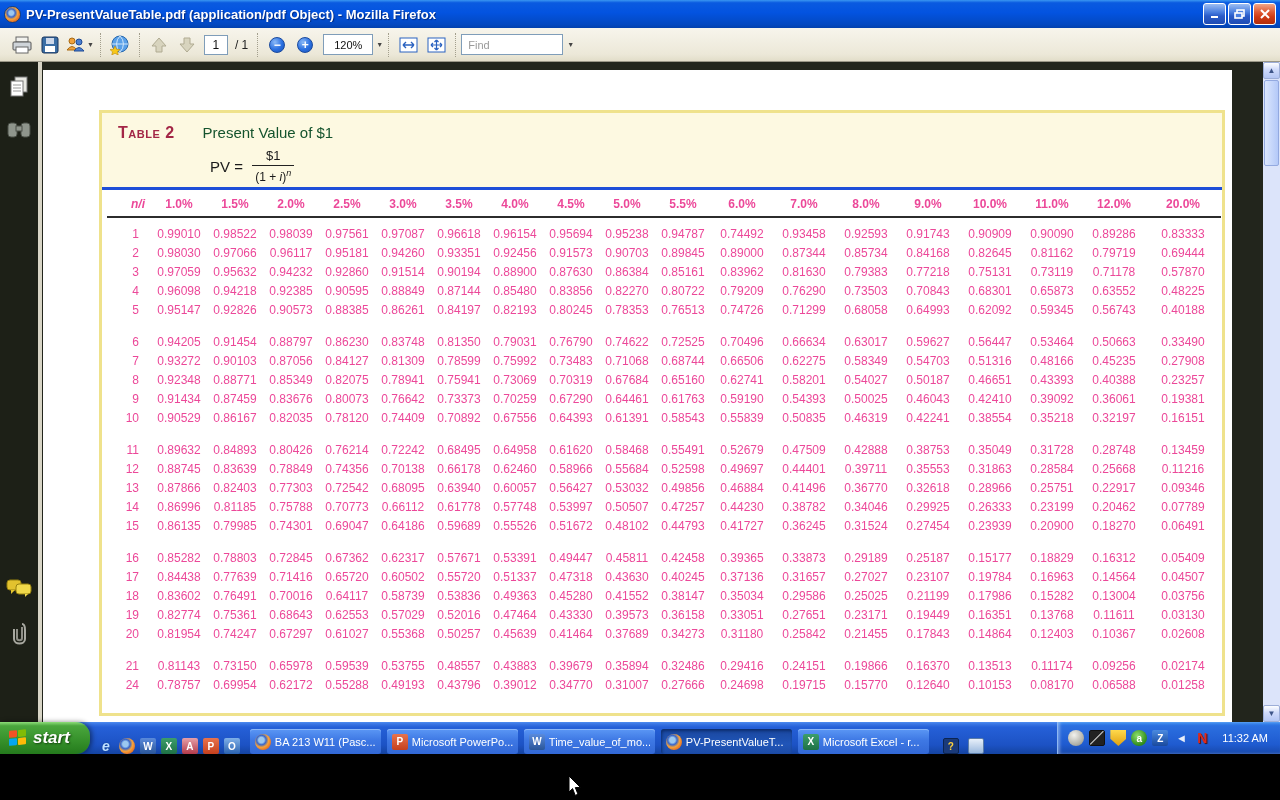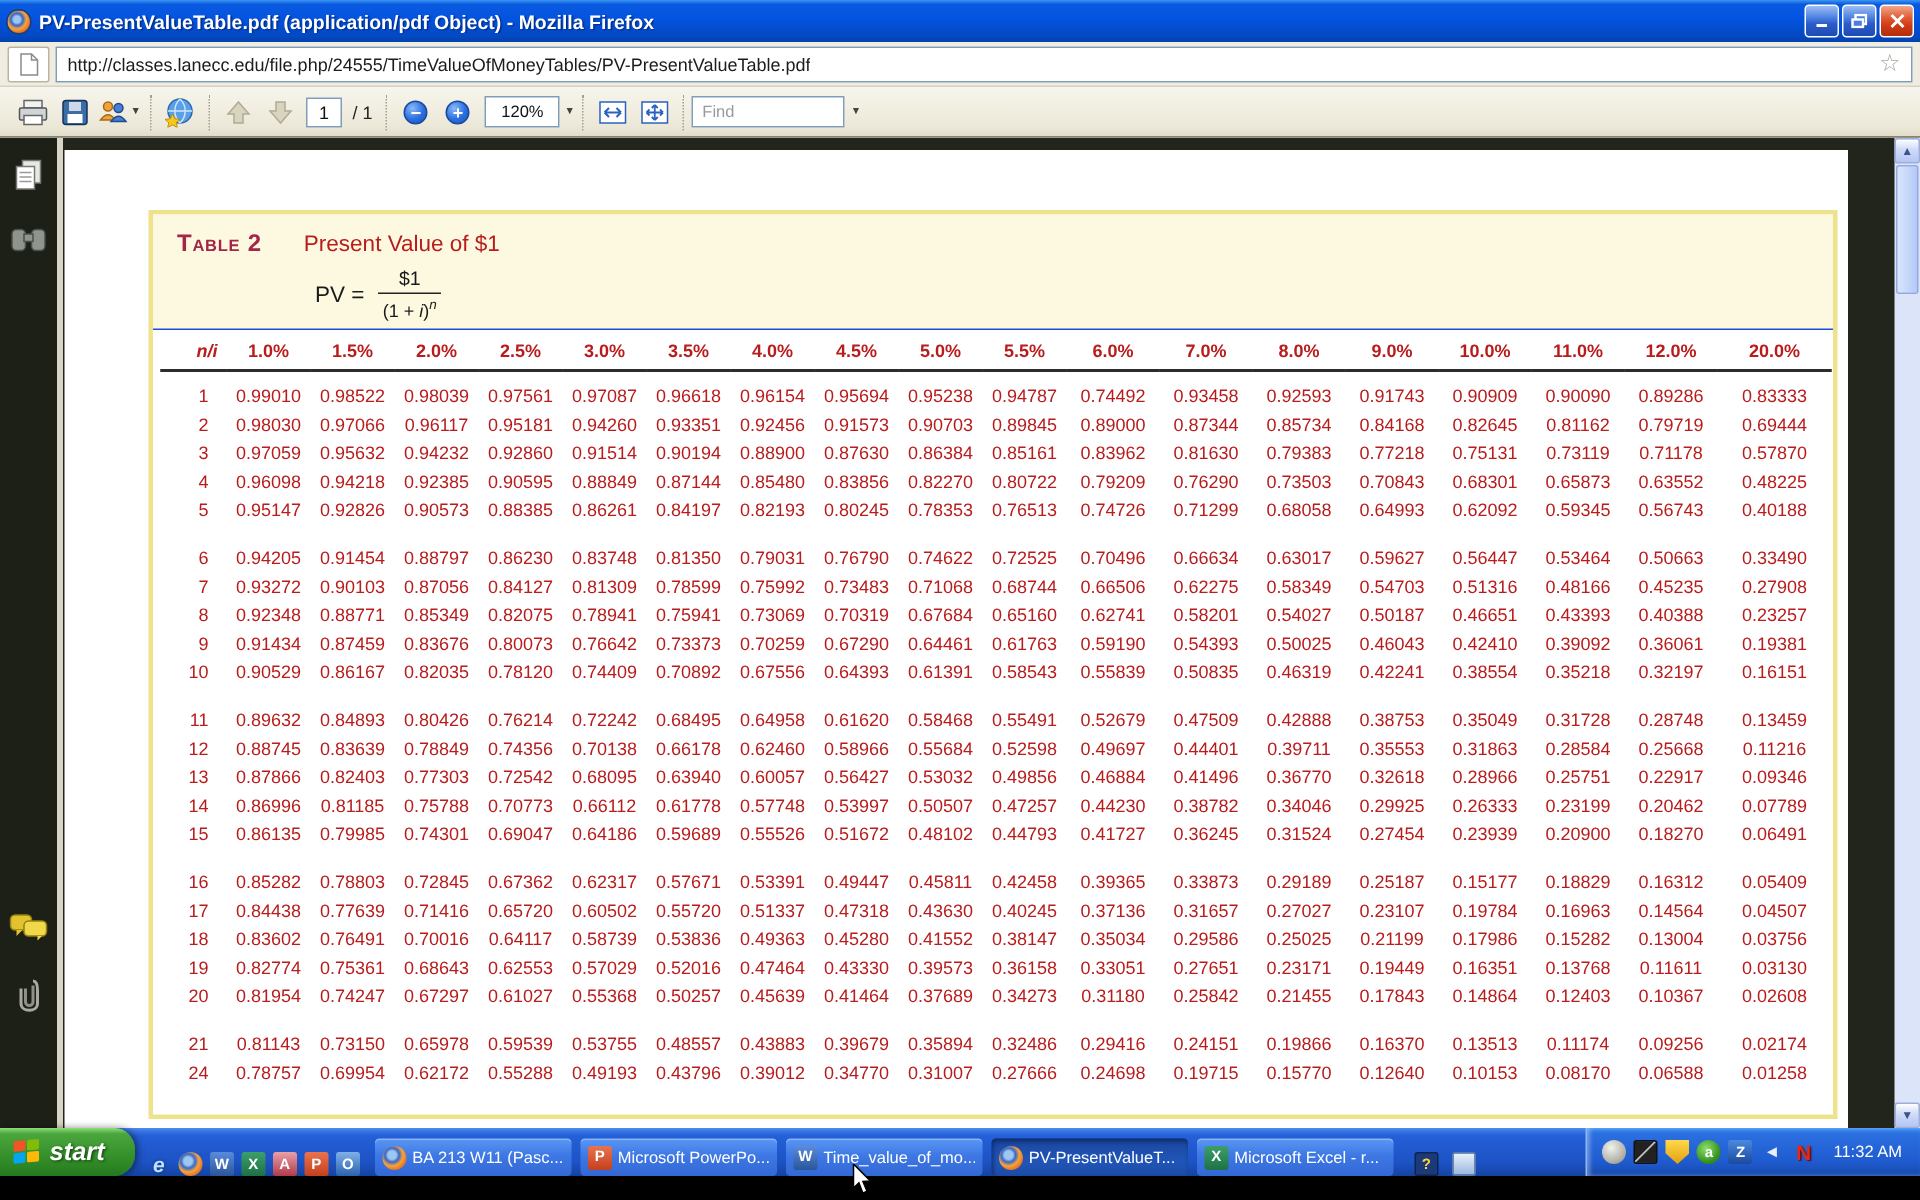--- a/index.html
+++ b/index.html
@@ -53,32 +53,32 @@
 .canvas{flex:1;position:relative}
 .page{position:absolute;left:1px;top:8px;width:1189px;height:652px;background:#fff}
 .scrollbar{position:absolute;right:0;top:0;width:17px;height:660px;background:#dce4fa;display:flex;flex-direction:column}
 .sbtn{height:17px;background:linear-gradient(180deg,#fdfeff,#cfdafa 45%,#b4c6f4);border:1px solid #9daed8;border-radius:2px;
  color:#3d5488;font-size:8px;display:flex;align-items:center;justify-content:center}
 .sthumb{height:86px;margin:1px;background:linear-gradient(90deg,#dbe6fd,#b4c9f8);border:1px solid #93a9e0;border-radius:2px}
 .strack{flex:1}
 
 
 .pvbox{position:absolute;left:56px;top:40px;width:1126px;height:606px;border:3px solid #efe28c;background:#fff}
-.pvhead{height:77px;background:#fdf9e1;border-bottom:1px solid #1d4ed8;padding:11px 0 0 16px}
+.pvhead{height:77px;background:#fdf9e1;border-bottom:3px solid #1d4ed8;padding:11px 0 0 16px}
 .pvtitlerow{display:flex;align-items:baseline}
 .pvlabel{color:#a32646;font-weight:bold;font-variant:small-caps;font-size:16px;letter-spacing:.5px}
-.pvtitle{font-size:15px;color:#b91c1c;margin-left:28px}
+.pvtitle{font-size:15px;color:#14532d;margin-left:28px}
 .formula{margin:6px 0 0 92px;display:flex;align-items:center;font-size:15px;color:#1a1a1a}
 .frac{display:inline-flex;flex-direction:column;align-items:center;margin-left:9px;font-size:13px}
 .frac .num{padding:0 14px 2px;border-bottom:1.5px solid #222}
 .frac .den{padding-top:2px;font-size:12px}
 .den .iv{font-style:italic}
 .den sup{font-size:9px;font-style:italic}
 
-table.pv{border-collapse:collapse;table-layout:fixed;margin-left:5px;font-size:12px;color:#b91c1c}
+table.pv{border-collapse:collapse;table-layout:fixed;margin-left:5px;font-size:12px;color:#ec4899}
 table.pv th{font-weight:bold;font-size:12px;text-align:center;padding:7px 0 5px;border-bottom:2px solid #2c2c2c}
 table.pv th.first{font-style:italic;text-align:right;padding-right:6px}
 table.pv td{text-align:center;height:19px;line-height:19px;padding:0;white-space:nowrap}
 table.pv td.first{text-align:right;padding-right:12px}
 table.pv tr.gap td{padding-top:13px}
 table.pv tr.firstrow td{padding-top:7px}
 
 
 .statusbar{height:16px;background:#ece9d8;border-top:1px solid #fff;box-shadow:inset 0 1px 0 #fff;
  display:flex;align-items:center;padding:0 6px;font-size:11px;color:#000}
@@ -152,32 +152,20 @@
           </svg>
         </div>
       <div class="wbtn close">
           <svg width="10" height="10">
             <path d="M1 1 L9 9 M9 1 L1 9" stroke="#fff" stroke-width="2"></path>
           </svg>
         </div>
     </div>
   </div>
 
-  <div class="urlrow">
-    <div class="doc-btn">
-      <svg width="13" height="16">
-          <path d="M1 1 h7 l4 4 v10 h-11 z" fill="#fff" stroke="#8a8a8a"></path>
-          <path d="M8 1 v4 h4" fill="none" stroke="#8a8a8a"></path>
-        </svg>
-    </div>
-    <div class="url-field">
-      <span class="url-text">http://classes.lanecc.edu/file.php/24555/TimeValueOfMoneyTables/PV-PresentValueTable.pdf</span>
-      <span class="star">☆</span>
-    </div>
-  </div>
 
   <div class="pdfbar">
     <div class="tbtn">
       <svg width="22" height="18">
           <rect x="5" y="1" width="12" height="5" fill="#f2f2ee" stroke="#666"></rect>
           <rect x="2" y="6" width="18" height="8" rx="1" fill="#cfd4d9" stroke="#555"></rect>
           <rect x="5" y="11" width="12" height="6" fill="#fff" stroke="#666"></rect>
         </svg>
     </div>
     <div class="tbtn">

